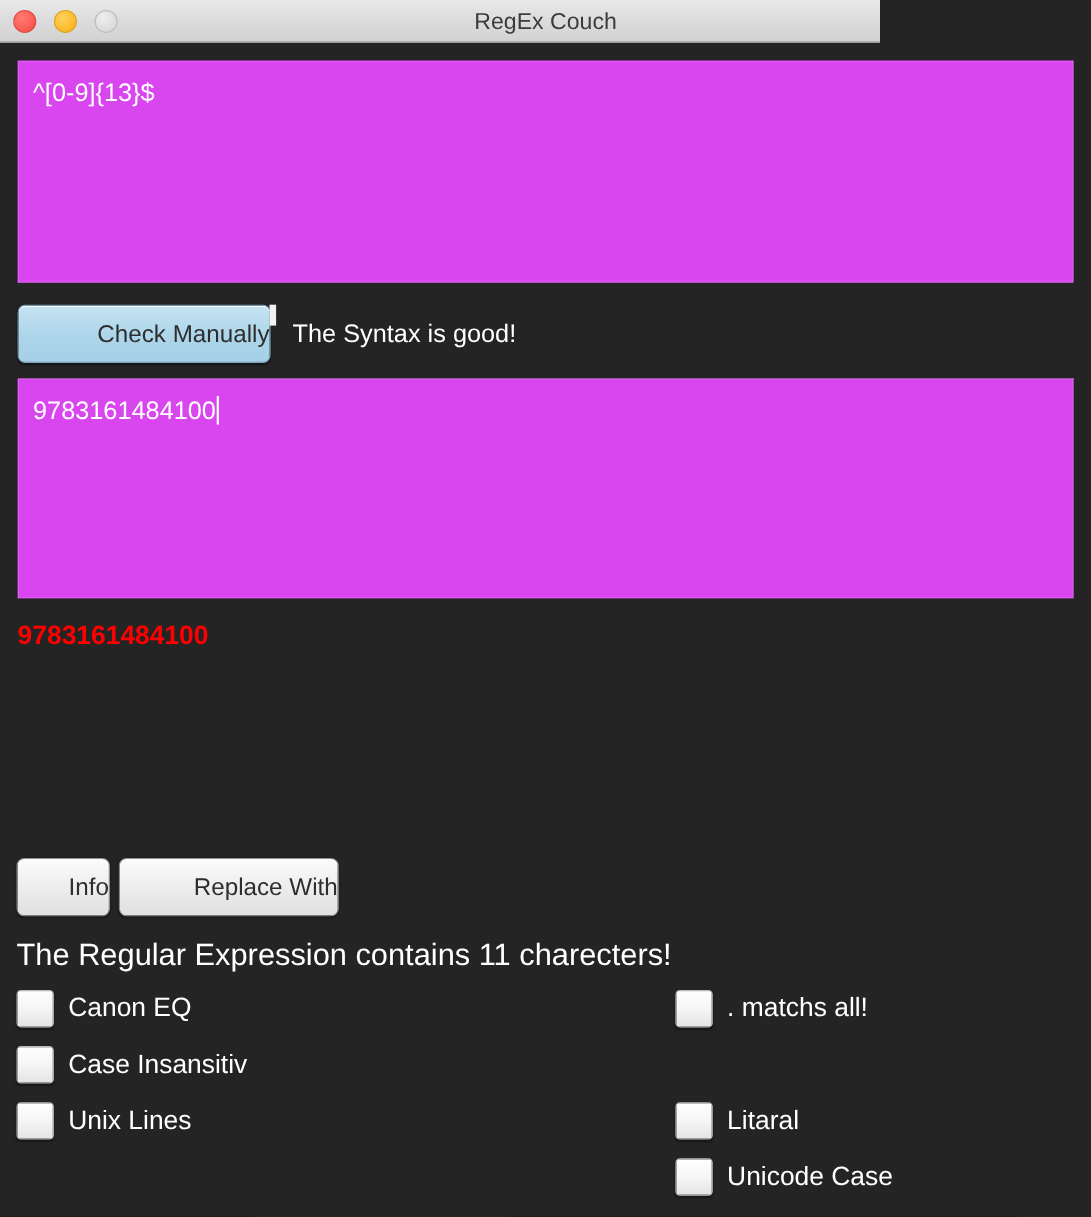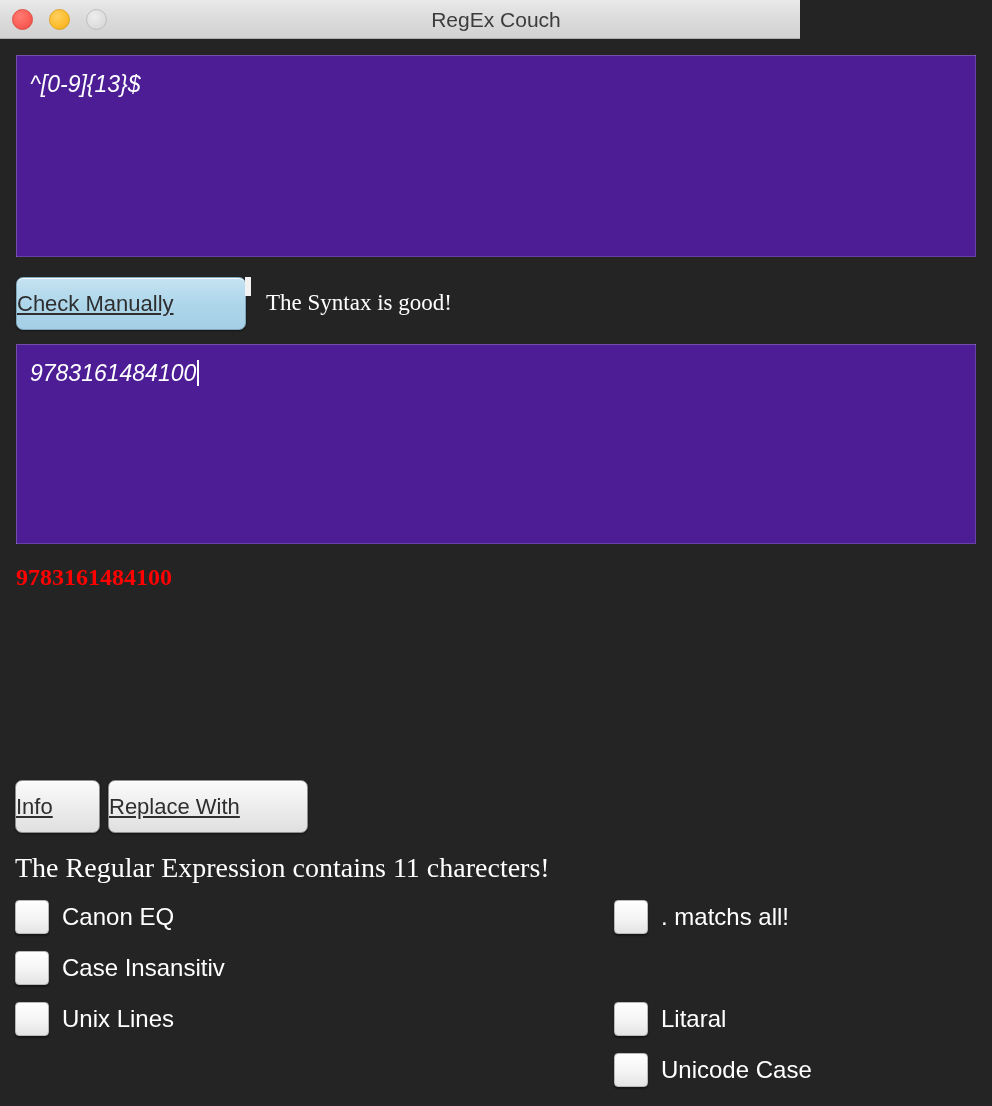--- a/index.html
+++ b/index.html
@@ -46,31 +46,30 @@
     height: 39px;
     line-height: 39px;
     text-align: center;
     font-size: 21px;
     color: #3c3c3c;
   }
 
   
   .textarea {
     position: absolute;
-    background: #4c1d95;
+    background: #d946ef;
     border: none;
     box-sizing: border-box;
     color: #ffffff;
     font-size: 23px;
     padding: 16px 14px;
     overflow: hidden;
     white-space: pre-wrap;
     box-shadow: inset 1px 1px 0 rgba(255,255,255,0.22),
                 inset -1px -1px 0 rgba(255,255,255,0.16);
-    font-style: italic;
   }
   #regex-area {
     left: 16px;  top: 55px;
     width: 960px; height: 202px;
   }
   #test-area {
     left: 16px;  top: 344px;
     width: 960px; height: 200px;
   }
   .caret {
@@ -82,25 +81,24 @@
     margin-left: 1px;
   }
 
   
   .btn {
     position: absolute;
     box-sizing: border-box;
     border-radius: 7px;
     font-size: 22px;
     color: #2e2e2e;
-    text-align: left;
+    text-align: right;
     cursor: default;
     border: 1px solid #8e8e8e;
     box-shadow: 0 1px 2px rgba(0,0,0,0.45), inset 0 1px 0 rgba(255,255,255,0.85);
-    text-decoration: underline;
   }
   #check-btn {
     left: 16px; top: 277px;
     width: 230px; height: 53px;
     line-height: 51px;
     background: linear-gradient(to bottom, #c5e3f2 0%, #aed6ea 50%, #a4cfe6 100%);
     border-color: #7fa7bb;
   }
   #info-btn {
     left: 15px; top: 780px;
@@ -121,21 +119,20 @@
     width: 6px; height: 19px;
     background: #f2f2f2;
   }
 
   
   .label {
     position: absolute;
     color: #ffffff;
     font-size: 23px;
     white-space: nowrap;
-    font-family: Liberation Serif, serif;
   }
   #syntax-status { left: 266px; top: 290px; }
   #match-result {
     left: 16px; top: 564px;
     color: #ff0000;
     font-weight: bold;
     font-size: 24px;
   }
   #charcount { left: 15px; top: 852px; font-size: 28px; }
 

